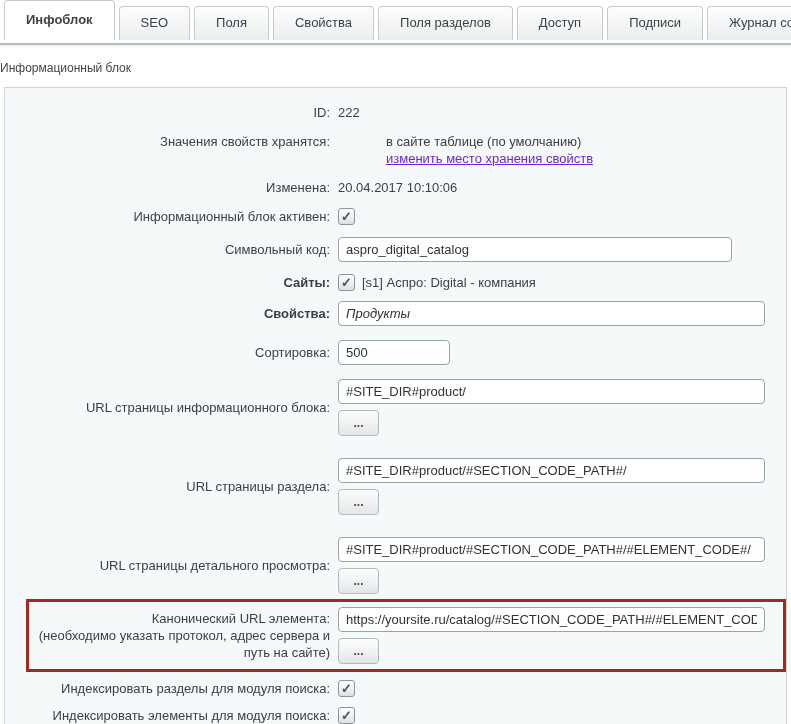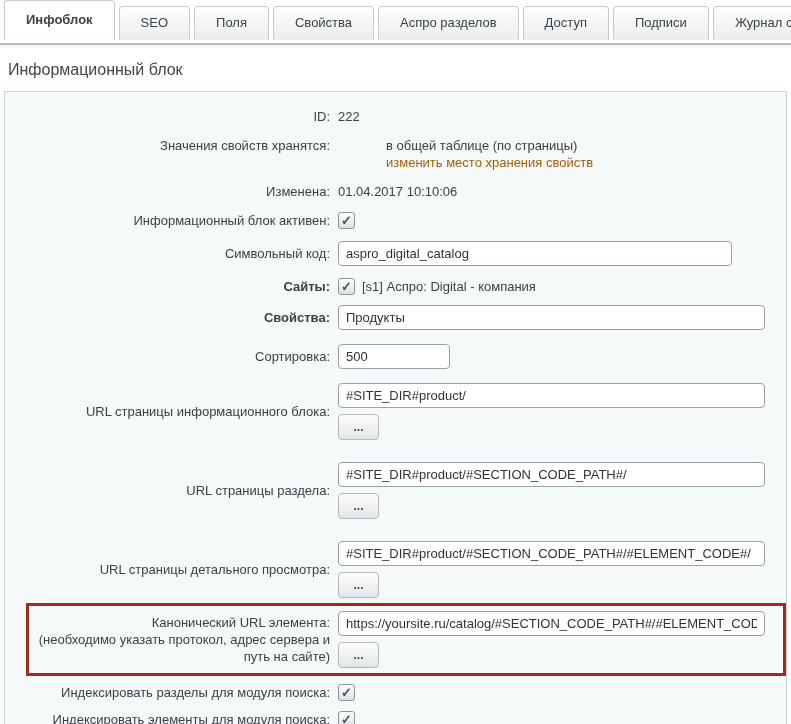--- a/index.html
+++ b/index.html
@@ -40,24 +40,24 @@
     font-weight: bold;
     position: relative;
     z-index: 2;
   }
   .tabs-underline {
     height: 8px;
     background: linear-gradient(#ffffff 0px, #ffffff 3px, #b7bec2 3px, #b4bbbf 5px, #eef1f2 5px, #fafbfb 8px);
   }
   
   h1.page-title {
-    font-size: 16px;
+    font-size: 12px;
     font-weight: normal;
     color: #41464b;
-    margin: 13px 0 0 8px;
+    margin: 13px 0 0 0;
   }
   
   .panel {
     margin: 12px 4px 0 4px;
     background: #f5f9f9;
     border: 1px solid #ccd5d9;
     border-bottom: none;
     padding-top: 16px;
     height: 640px;
   }
@@ -66,35 +66,35 @@
   .lbl {
     width: 333px;
     flex: none;
     text-align: right;
     padding-right: 8px;
     line-height: 17px;
   }
   .lbl.bold { font-weight: bold; }
   .val { flex: 1; display: flex; align-items: center; line-height: 17px; }
   .val.stack { flex-direction: column; align-items: flex-start; }
-  a.lnk { color: #a16207; cursor: pointer; }
+  a.lnk { color: #6d28d9; text-decoration: underline; cursor: pointer; }
   
   .input {
     height: 25px;
     border: 1px solid #98a3a9;
     border-radius: 4px;
     padding: 0 7px;
     font-family: "Liberation Sans", sans-serif;
     font-size: 13px;
     color: #303336;
     background: #fff;
     outline: none;
   }
   .w-code { width: 394px; }
-  .w-name { width: 427px; }
+  .w-name { width: 427px; font-style: italic; }
   .w-sort { width: 112px; }
   .w-url  { width: 427px; }
   .dots {
     width: 41px; height: 26px;
     margin-top: 6px;
     border: 1px solid #b3babe;
     border-radius: 4px;
     background: linear-gradient(#fdfdfd, #e3e6e8);
     color: #45494d;
     font-family: "Liberation Sans", sans-serif;
@@ -134,50 +134,50 @@
   .mb-url-last { margin-bottom: 5px; }
 </style>
 </head>
 <body>
 
 <div class="tabs">
   <div class="tab active">Инфоблок</div>
   <div class="tab">SEO</div>
   <div class="tab">Поля</div>
   <div class="tab">Свойства</div>
-  <div class="tab">Аспро разделов</div>
+  <div class="tab">Поля разделов</div>
   <div class="tab">Доступ</div>
   <div class="tab">Подписи</div>
   <div class="tab">Журнал событий</div>
 </div>
 <div class="tabs-underline"></div>
 
 <h1 class="page-title">Информационный блок</h1>
 
 <div class="panel">
 
   <div class="row">
     <div class="lbl">ID:</div>
     <div class="val">
         <span>222</span>
       </div>
   </div>
 
   <div class="row top">
     <div class="lbl">Значения свойств хранятся:</div>
     <div class="val stack">
-      <span>в общей таблице (по страницы)</span>
+      <span>в сайте таблице (по умолчанию)</span>
       <a class="lnk">изменить место хранения свойств</a>
     </div>
   </div>
 
   <div class="row">
     <div class="lbl">Изменена:</div>
     <div class="val">
-        <span>01.04.2017 10:10:06</span>
+        <span>20.04.2017 10:10:06</span>
       </div>
   </div>
 
   <div class="row">
     <div class="lbl">Информационный блок активен:</div>
     <div class="val">
       <span class="checkbox">
           <span>✓</span>
         </span>
     </div>

